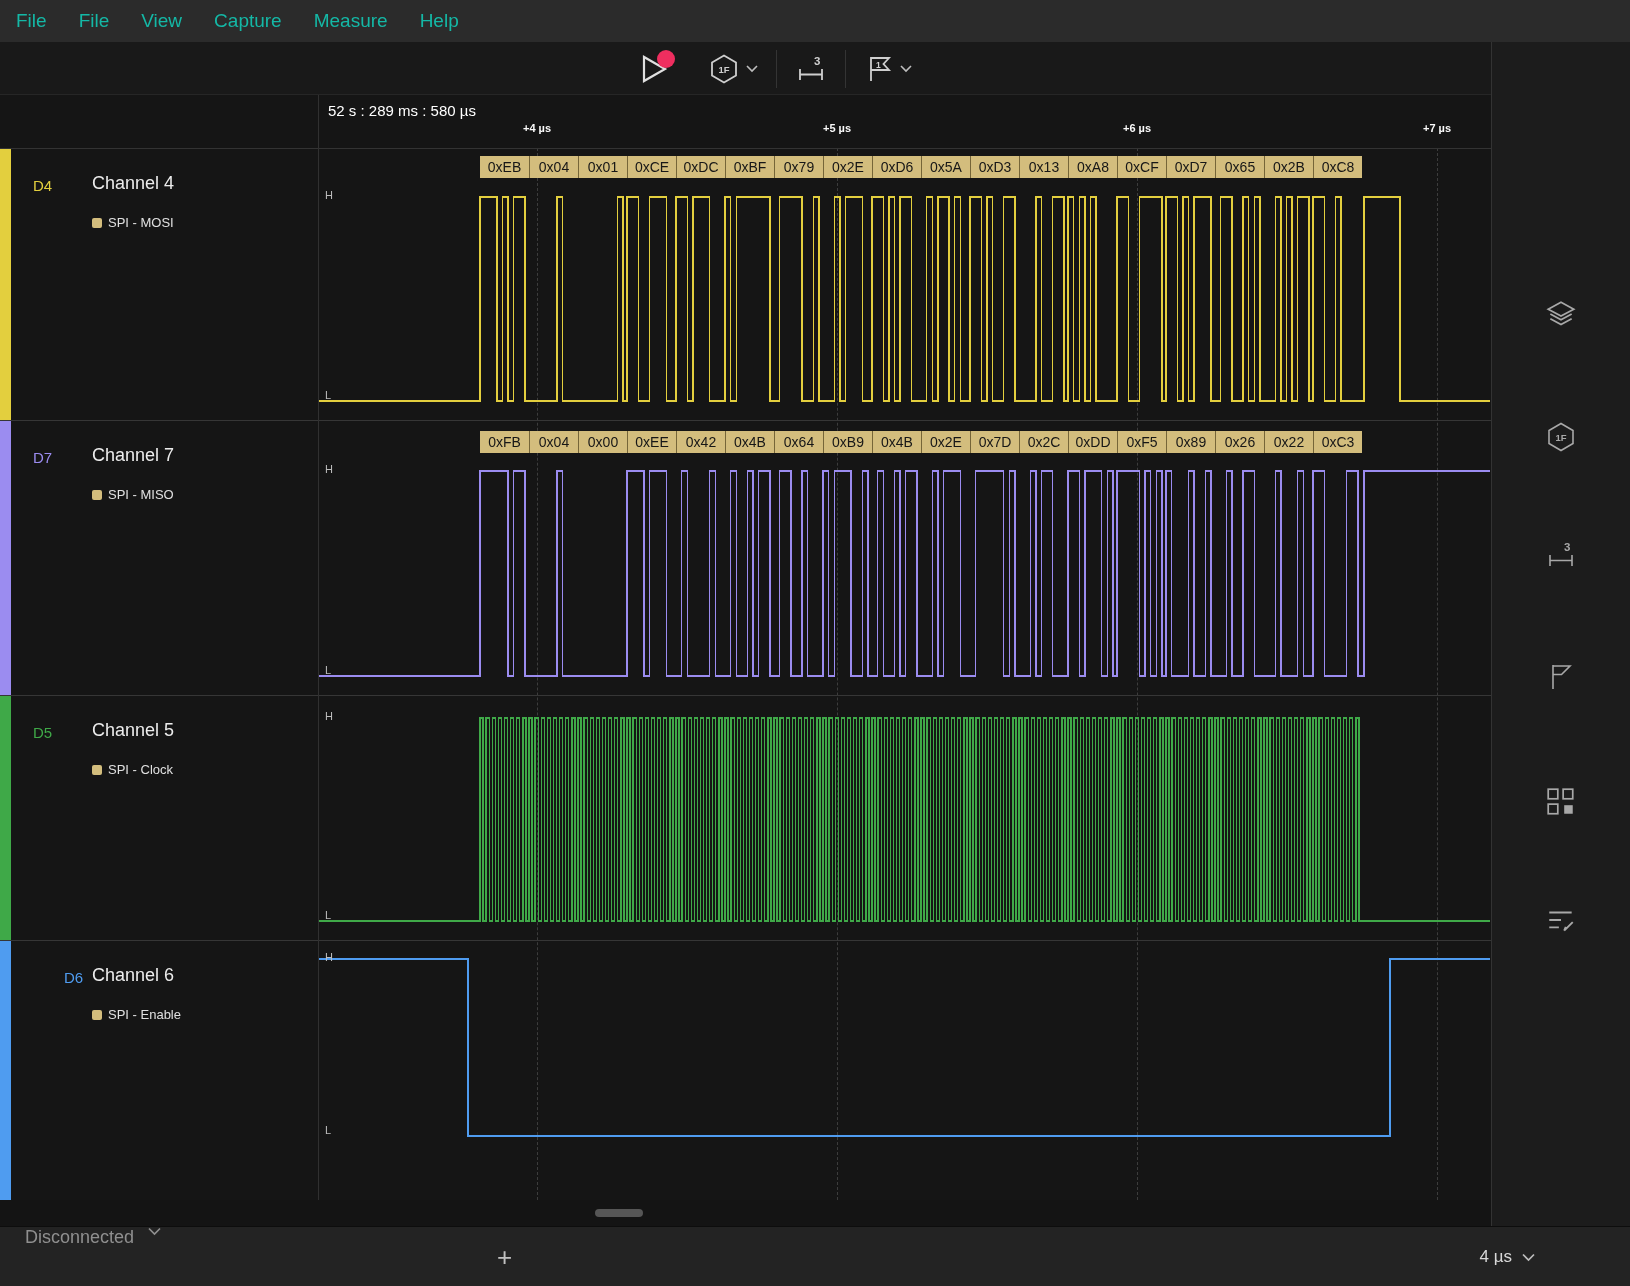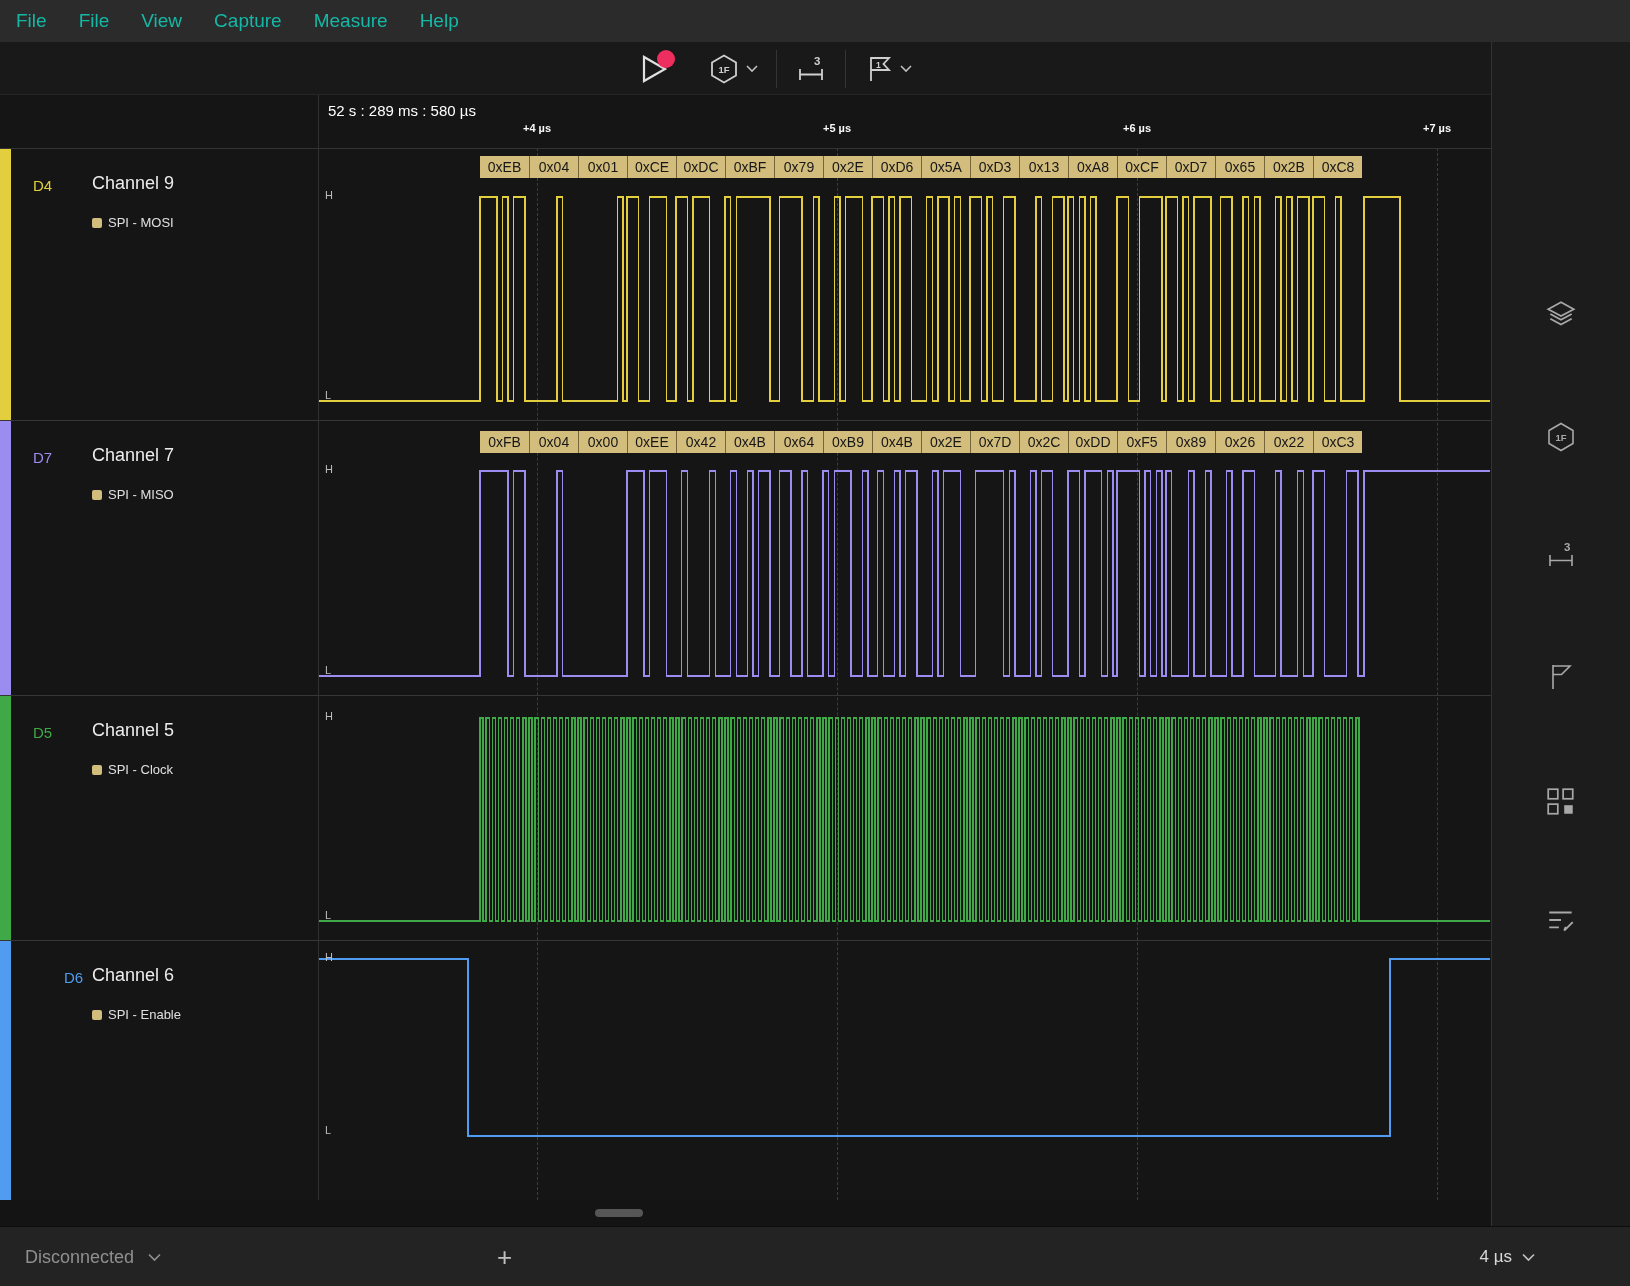--- a/index.html
+++ b/index.html
@@ -43,21 +43,21 @@
   
   .sidebar{position:absolute;left:1491px;top:42px;width:139px;height:1184px;background:#1c1c1c;border-left:1px solid #333;z-index:6}
   .side-icon{position:absolute;left:50%;transform:translateX(-50%);width:36px;height:36px;display:flex;align-items:center;justify-content:center}
 
   
   .scroll-strip{position:absolute;top:1200px;left:0;width:1491px;height:26px;background:#141414;z-index:2}
   .scroll-thumb{position:absolute;left:595px;top:9px;width:48px;height:8px;background:#565656;border-radius:4px}
 
   
   .bottombar{position:absolute;top:1226px;left:0;width:1630px;height:60px;background:#232323;border-top:1px solid #0d0d0d;z-index:7}
-  .connection{position:absolute;left:25px;top:0;height:60px;display:flex;align-items:center;gap:14px;color:#8f8f8f;font-size:18px}
+  .connection{position:absolute;left:25px;top:0;height:60px;display:flex;gap:14px;color:#8f8f8f;font-size:18px}
   .tab{position:absolute;left:230px;top:0;width:250px;height:60px;background:#141414;border-top:3px solid #fafafa;display:flex;align-items:center;padding:0 16px;gap:9px}
   .tab-label{font-size:17px;color:#f0f0f0;white-space:nowrap}
   .tab-close{color:#9a9a9a;font-size:20px;margin-left:auto;line-height:1}
   .add-tab{position:absolute;left:497px;top:0;height:60px;display:flex;align-items:center;color:#c0c0c0;font-size:26px;font-weight:300}
   .zoom{position:absolute;right:95px;top:0;height:60px;display:flex;align-items:center;gap:10px;color:#d8d8d8;font-size:17px}
   svg{display:block}
 </style>
 </head>
 <body>
 
@@ -123,21 +123,21 @@
   <div class="grid" style="left:837px"></div>
   <div class="grid" style="left:1137px"></div>
   <div class="grid" style="left:1437px"></div>
 
   <div class="rows">
 
     <div class="ch-row" id="row-0" style="height:272px">
       <div class="strip" style="background: rgb(227, 207, 62);"></div>
       <div class="ch-labels">
         <span class="ch-id" style="color: rgb(227, 207, 62);">D4</span>
-        <span class="ch-name">Channel 9</span>
+        <span class="ch-name">Channel 4</span>
         <div class="ch-analyzer">
           <span class="sq"></span>
           <span>SPI - MOSI</span>
         </div>
       </div>
       <div class="wave">
         <span class="lvl lvl-h" style="top: 40px;">H</span>
         <span class="lvl lvl-l" style="top: 240px;">L</span>
         <div class="chips" style="top: 7px; background: rgb(211, 189, 125);">
             <div class="chip">0xEB</div>

